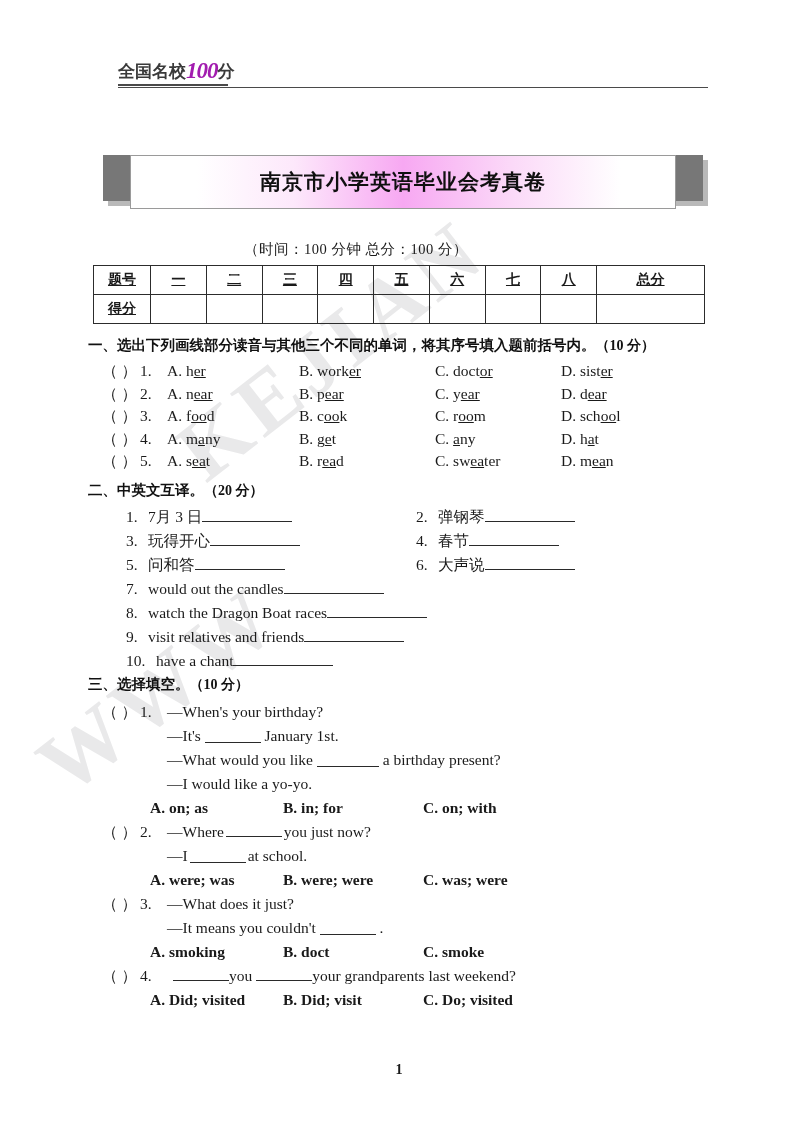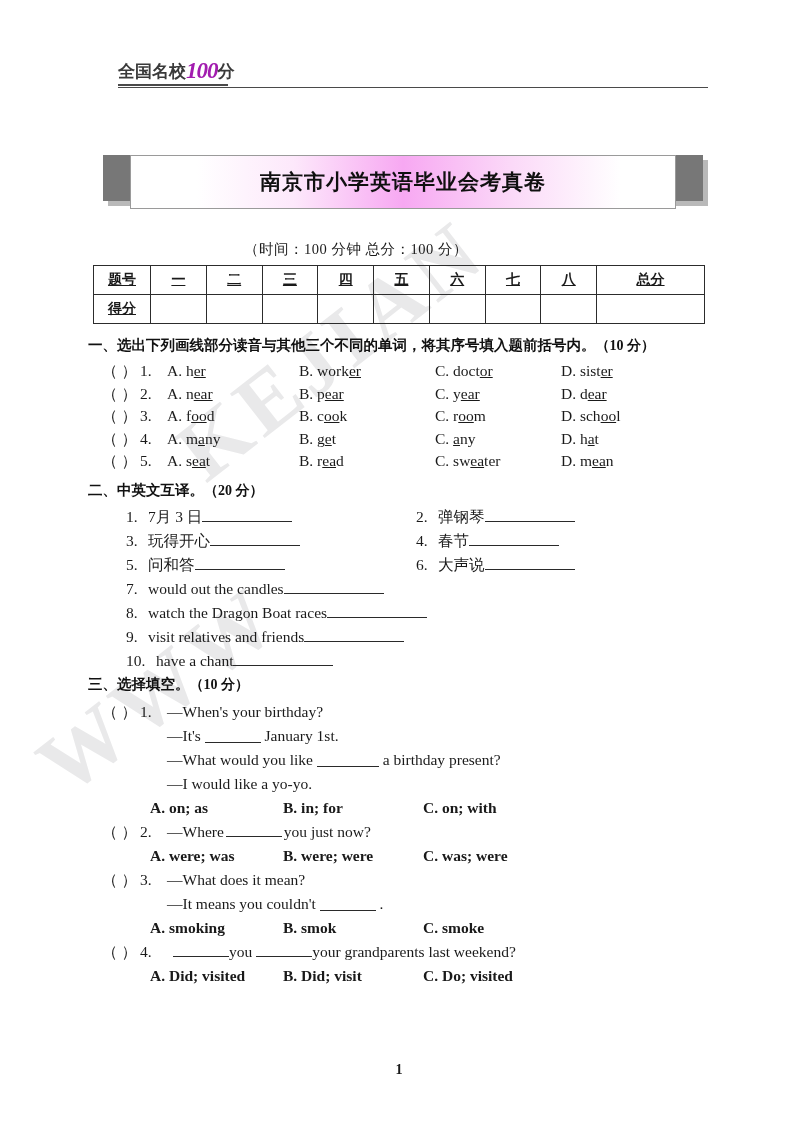--- a/index.html
+++ b/index.html
@@ -488,35 +488,36 @@
         <span>C. on; with</span>
       </div>
 
       <div class="s3-q">
         <span class="paren">（    ）</span>
         <span class="qnum">2.</span>
         <span>—Where</span>
           <span class="inline-blank" style="margin:0 2px;"></span>
           <span>you just now?</span>
       </div>
+      <div class="s3-sub"><span>—I</span><span class="inline-blank" style="margin:0 2px;"></span><span>at school.</span></div>
       <div class="s3-opts">
         <span class="o1">A. were; was</span>
         <span class="o2">B. were; were</span>
         <span>C. was; were</span>
       </div>
 
       <div class="s3-q">
         <span class="paren">（    ）</span>
         <span class="qnum">3.</span>
-        <span>—What does it mean?</span>
+        <span>—What does it just?</span>
       </div>
       <div class="s3-sub"><span>—It means you couldn't</span> <span class="inline-blank"></span> <span>.</span></div>
       <div class="s3-opts">
         <span class="o1">A. smoking</span>
-        <span class="o2">B. smok</span>
+        <span class="o2">B. doct</span>
         <span>C. smoke</span>
       </div>
 
       <div class="s3-q">
         <span class="paren">（    ）</span>
         <span class="qnum">4.</span>
         <span class="inline-blank" style="margin-left:6px;"></span>
           <span>you</span>
           <span class="inline-blank" style="margin-left:4px;"></span>
           <span>your grandparents last weekend?</span>

